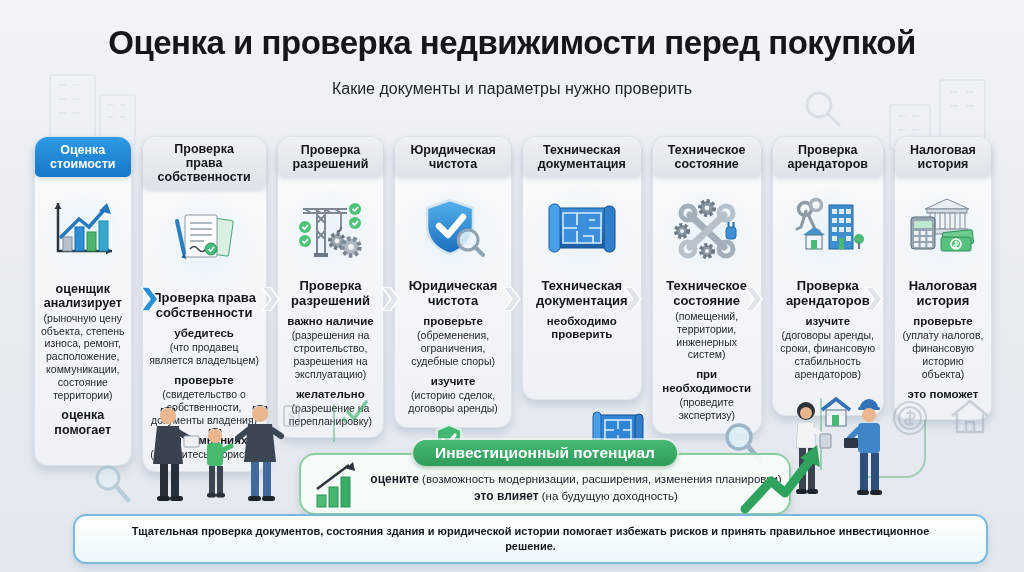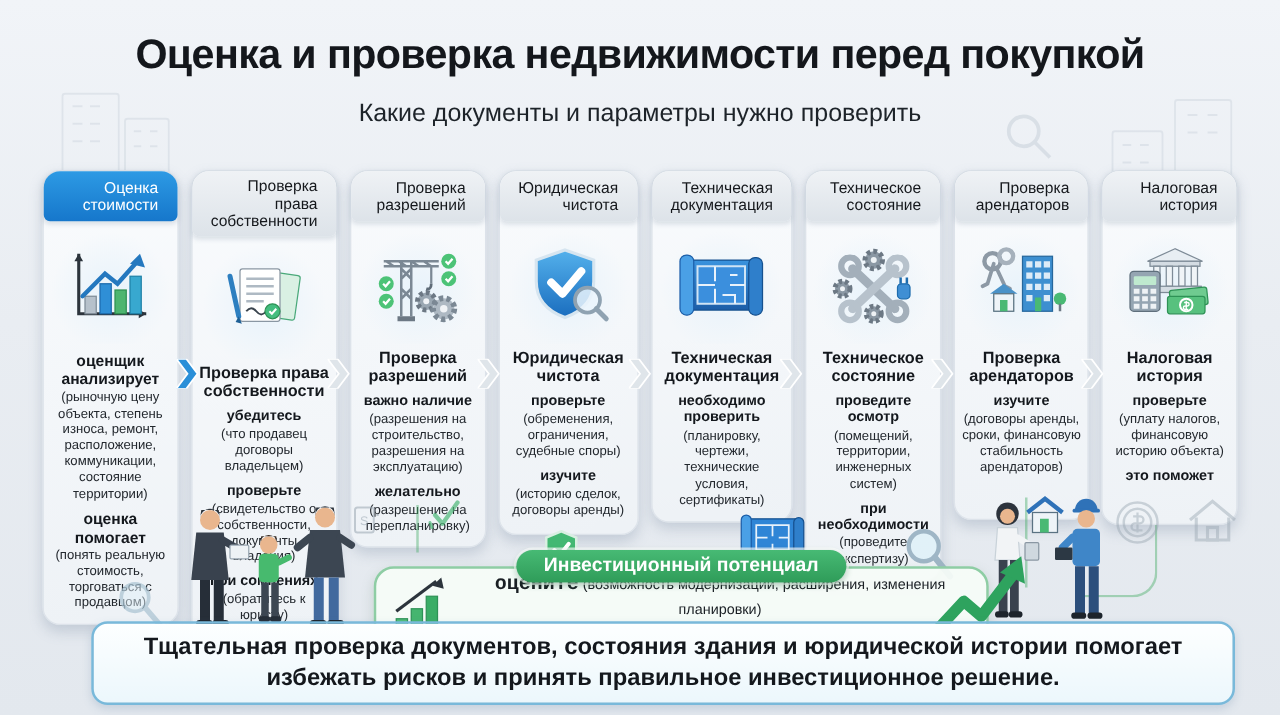--- a/index.html
+++ b/index.html
@@ -8,29 +8,29 @@
   #stage {
     position:relative; width:1024px; height:572px; overflow:hidden;
     background:linear-gradient(180deg,#f1f4f8 0%,#e9edf2 45%,#e3e8ee 100%);
   }
   
   .bg-deco { position:absolute; opacity:.35; }
   
   .title { position:absolute; top:24px; left:0; width:100%; text-align:center;
     font-size:33px; font-weight:800; color:#14171c; letter-spacing:-.5px; }
   .subtitle { position:absolute; top:80px; left:0; width:100%; text-align:center;
-    font-size:20px; font-weight:500; color:#1d2329; }
+    font-size:16px; font-weight:500; color:#1d2329; }
   
   .columns { position:absolute; top:136px; left:34px; width:956px;
     display:grid; grid-template-columns:repeat(8,1fr); gap:10px; align-items:start; }
   .col { border-radius:14px; background:linear-gradient(180deg,#f9fbfd,#eef2f6);
     box-shadow:0 5px 10px rgba(110,130,155,.28), 0 1px 0 rgba(255,255,255,.8) inset;
     border:1px solid #dde3ea; overflow:visible; }
   .col-header { min-height:40px; display:flex; align-items:center; justify-content:center;
-    text-align:right; font-weight:400; font-size:12.5px; line-height:1.12; padding:5px 15px;
+    text-align:center; font-weight:700; font-size:12.5px; line-height:1.12; padding:5px 15px;
     border-radius:13px 13px 5px 5px;
     background:linear-gradient(180deg,#eff2f5,#dde3e9); color:#15181c;
     box-shadow:0 2px 4px rgba(120,140,160,.25); }
   .col-header.blue { background:linear-gradient(180deg,#2d9ae4,#1677cb); color:#fff; }
   .col-body { padding:6px 5px 10px; text-align:center; }
   .icon-wrap { height:92px; display:flex; align-items:center; justify-content:center;
     background:radial-gradient(circle at 50% 55%, #e8f3fb 0%, rgba(232,243,251,0) 68%); }
   .card-title { font-size:13px; font-weight:700; color:#14181d; line-height:1.12; margin:4px 0 2px; }
   .lead { font-size:11.5px; font-weight:700; color:#14181d; margin-top:7px; line-height:1.15; }
   .detail { font-size:10.5px; color:#23282e; line-height:1.22; margin-top:1px; }
@@ -44,29 +44,29 @@
   
   .invest { position:absolute; left:299px; top:453px; width:492px; height:62px;
     background:rgba(246,252,248,.93); border:2px solid #8ecda4; border-radius:16px;
     box-shadow:0 4px 9px rgba(110,140,120,.25); display:flex; align-items:center; z-index:6; }
   .invest-badge { position:absolute; top:-15px; left:50%; transform:translateX(-50%);
     background:linear-gradient(180deg,#47ba74,#2f9c59); color:#fff; font-weight:700; font-size:15.5px;
     padding:4px 22px; border-radius:999px; white-space:nowrap;
     box-shadow:0 2px 5px rgba(40,110,70,.4), 0 0 0 2px rgba(255,255,255,.65); }
   .invest-text { flex:1; text-align:center; padding-top:8px; }
   .invest-line { font-size:11.5px; color:#1a1f24; line-height:1.45; }
-  .invest-line b { font-size:16px;font-family:Liberation Mono, monospace; }
+  .invest-line b { font-size:12px; }
   .invest-bars { margin-left:10px; flex:none; }
   .invest-arrow { position:absolute; right:-34px; bottom:-6px; }
   
   .footer { position:absolute; left:36px; right:36px; bottom:8px; min-height:50px;
     border:2.5px solid #79b9da; border-radius:13px;
     background:linear-gradient(180deg,#fdffff,#ecf7fc);
     display:flex; align-items:center; justify-content:center; text-align:center;
-    font-size:19px; font-weight:600; color:#14181d; line-height:1.35; padding:6px 40px;
+    font-size:11px; font-weight:600; color:#14181d; line-height:1.35; padding:6px 40px;
     box-shadow:0 3px 7px rgba(110,140,170,.25); z-index:7;margin-left:37px; }
   .deco { position:absolute; }
   .gline { position:absolute; background:rgba(76,175,108,.45); }
 </style>
 </head>
 <body>
 
 <div id="stage">
 
   <svg class="bg-deco" style="left:40px;top:55px;" width="150" height="90" viewBox="0 0 150 90" fill="none" stroke="#c2ccd6" stroke-width="1.5">
@@ -103,21 +103,20 @@
             <path d="M15 40 L33 22 L43 30 L59 12" stroke="#2478bf" stroke-width="3.5" stroke-linecap="round"></path>
             <path d="M61 6 l4 11 -12 -3 z" fill="#2478bf"></path>
           </svg>
         </div>
         <div class="sec">
           <div class="lead">оценщик анализирует</div>
           <div class="detail">(рыночную цену объекта, степень износа, ремонт, расположение, коммуникации, состояние территории)</div>
         </div>
         <div class="sec">
           <div class="lead">оценка помогает</div>
-          <div class="detail">(понять реальную стоимость, торговаться с продавцом)</div>
         </div>
       </div>
     </div>
 
     <div class="col">
       <div class="col-header">Проверка права собственности</div>
       <div class="col-body">
         <div class="icon-wrap">
           <svg width="74" height="64" viewBox="0 0 74 64" fill="none">
             <rect x="42" y="10" width="22" height="36" rx="2" fill="#d9f0e3" stroke="#4aa97a" transform="rotate(8 53 28)"></rect>
@@ -126,21 +125,21 @@
             <path d="M23 40 q4 -5 8 0 t8 0" stroke="#3a444e" stroke-width="1.6"></path>
             <circle cx="44" cy="40" r="6" fill="#44bd7f" stroke="#2e9256"></circle>
             <path d="M41.5 40 l2 2 3.5 -4" stroke="#fff" stroke-width="1.6" fill="none"></path>
             <path d="M10 12 L17 44" stroke="#2d7fc0" stroke-width="4" stroke-linecap="round"></path>
             <path d="M17 44 l2.5 6 -5 -1.5 z" fill="#1d5f95"></path>
           </svg>
         </div>
         <div class="card-title">Проверка права собственности</div>
         <div class="sec">
             <div class="lead">убедитесь</div>
-          <div class="detail">(что продавец договоры владельцем)</div>
+          <div class="detail">(что продавец является владельцем)</div>
           </div>
         <div class="sec">
             <div class="lead">проверьте</div>
           <div class="detail">(свидетельство о собственности, документы владения)</div>
           </div>
         <div class="sec">
             <div class="lead">при сомнениях</div>
           <div class="detail">(обратитесь к юристу)</div>
           </div>
       </div>
@@ -225,21 +224,20 @@
             <rect x="12" y="10" width="54" height="40" rx="3" fill="url(#bpg)" stroke="#16518f"></rect>
             <rect x="6" y="6" width="11" height="48" rx="5" fill="#4aa0e6" stroke="#1c5ea8"></rect>
             <rect x="61" y="8" width="11" height="46" rx="5" fill="#2f7fcb" stroke="#16518f"></rect>
             <rect x="20" y="15" width="38" height="30" fill="#3b8fdd" stroke="#cfe4f5" stroke-width="1.6"></rect>
             <path d="M20 30 h14 M34 15 v12 M34 33 v12 M46 30 h12 M46 22 h6 M40 38 h10 v7" stroke="#e8f2fb" stroke-width="1.6"></path>
           </svg>
         </div>
         <div class="card-title">Техническая документация</div>
         <div class="sec">
             <div class="lead">необходимо проверить</div>
-          <div class="detail">(планировку, чертежи, технические условия, сертификаты)</div>
           </div>
       </div>
     </div>
 
     <div class="col">
       <div class="col-header">Техническое состояние</div>
       <div class="col-body">
         <div class="icon-wrap">
           <svg width="74" height="64" viewBox="0 0 74 64" fill="none">
             <circle cx="37" cy="11" r="7" fill="#8b98a4" stroke="#6c7884" stroke-width="4" stroke-dasharray="3 2.4"></circle>
@@ -253,21 +251,20 @@
             <circle cx="18" cy="16" r="7" fill="none" stroke="#a3afba" stroke-width="5"></circle>
             <circle cx="56" cy="16" r="7" fill="none" stroke="#b7c2cc" stroke-width="5"></circle>
             <circle cx="18" cy="52" r="7" fill="none" stroke="#b7c2cc" stroke-width="5"></circle>
             <circle cx="56" cy="52" r="7" fill="none" stroke="#a3afba" stroke-width="5"></circle>
             <rect x="56" y="30" width="10" height="12" rx="3" fill="#3f8fd4" stroke="#1d6cae"></rect>
             <path d="M58.5 30 v-5 M63.5 30 v-5" stroke="#1d6cae" stroke-width="2"></path>
           </svg>
         </div>
         <div class="card-title">Техническое состояние</div>
         <div class="sec">
-            <div class="lead">проведите осмотр</div>
           <div class="detail">(помещений, территории, инженерных систем)</div>
           </div>
         <div class="sec">
             <div class="lead">при необходимости</div>
           <div class="detail">(проведите экспертизу)</div>
           </div>
       </div>
     </div>
 
     <div class="col">

